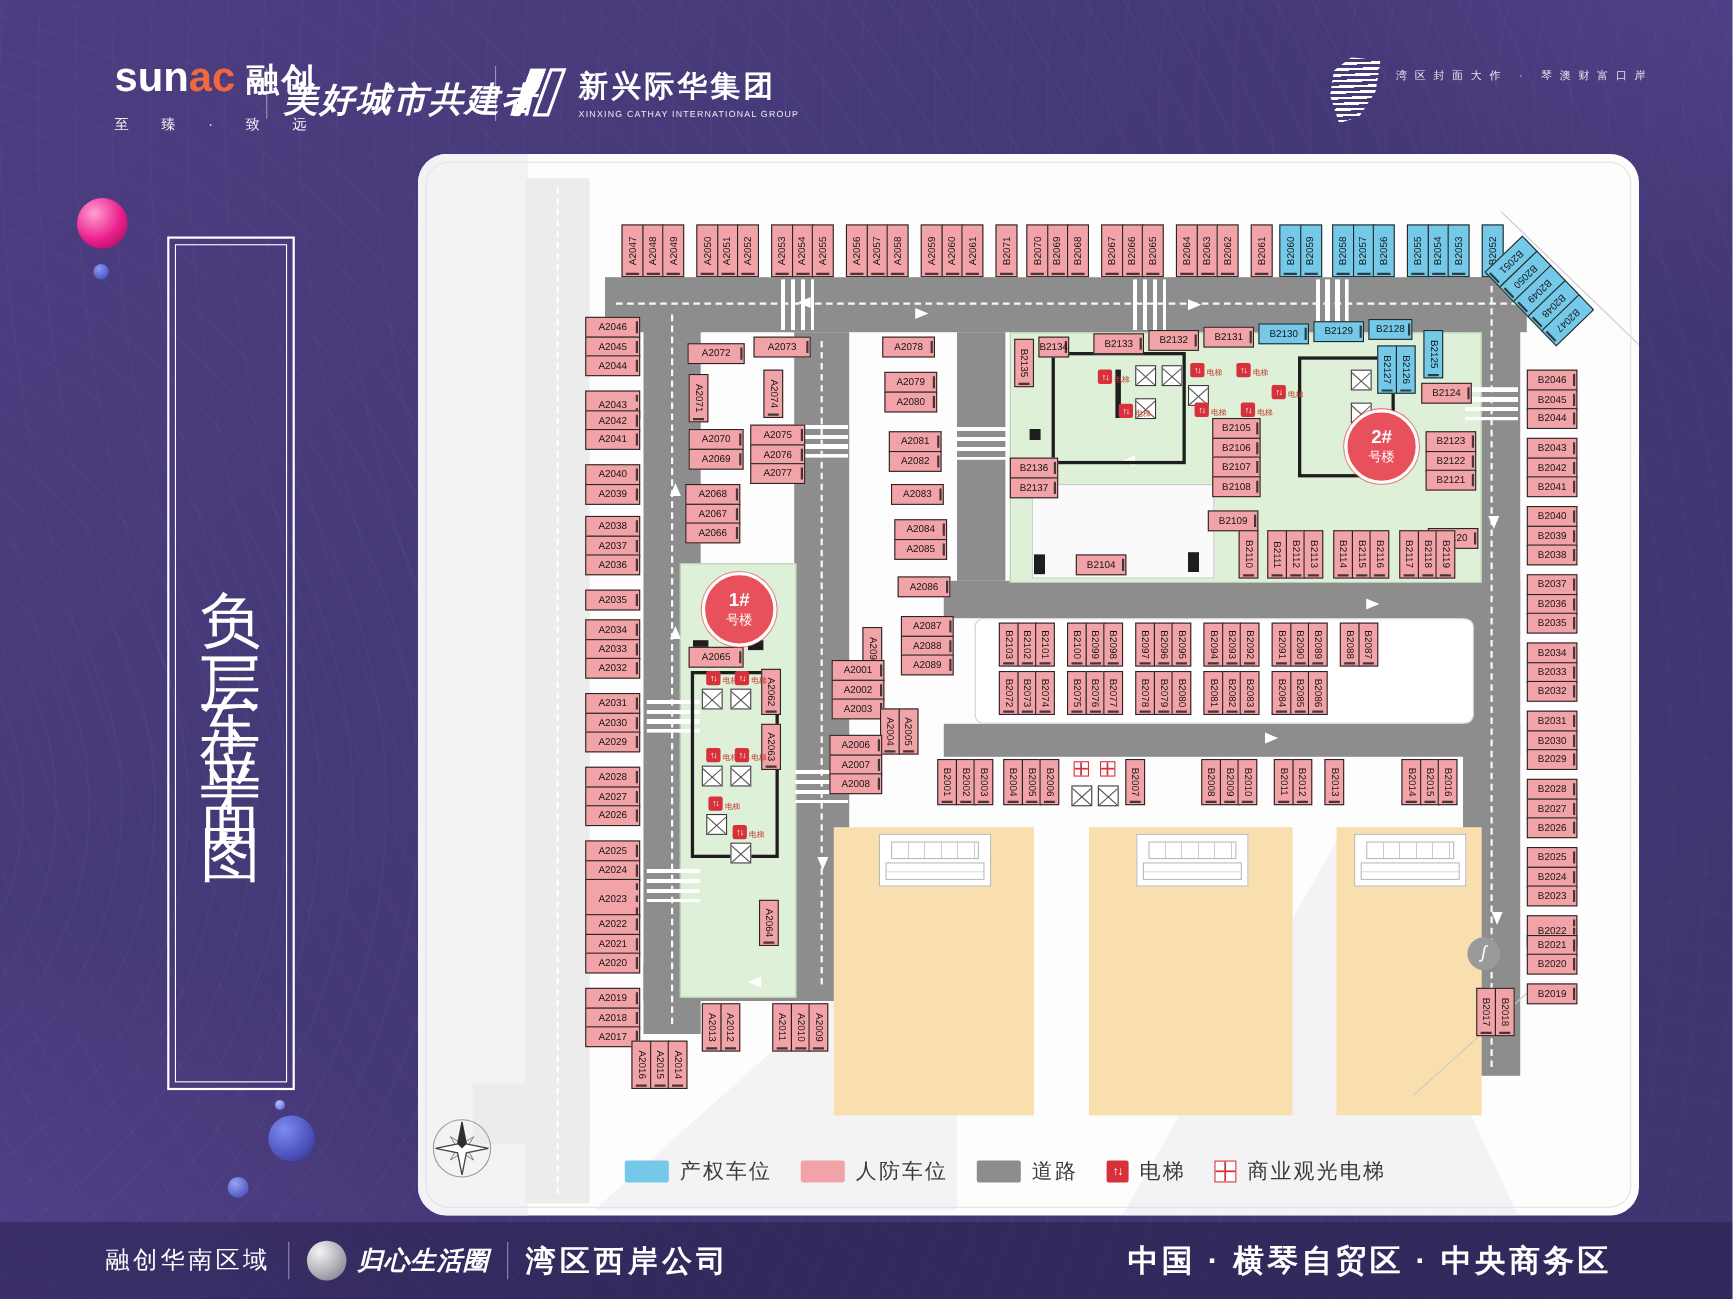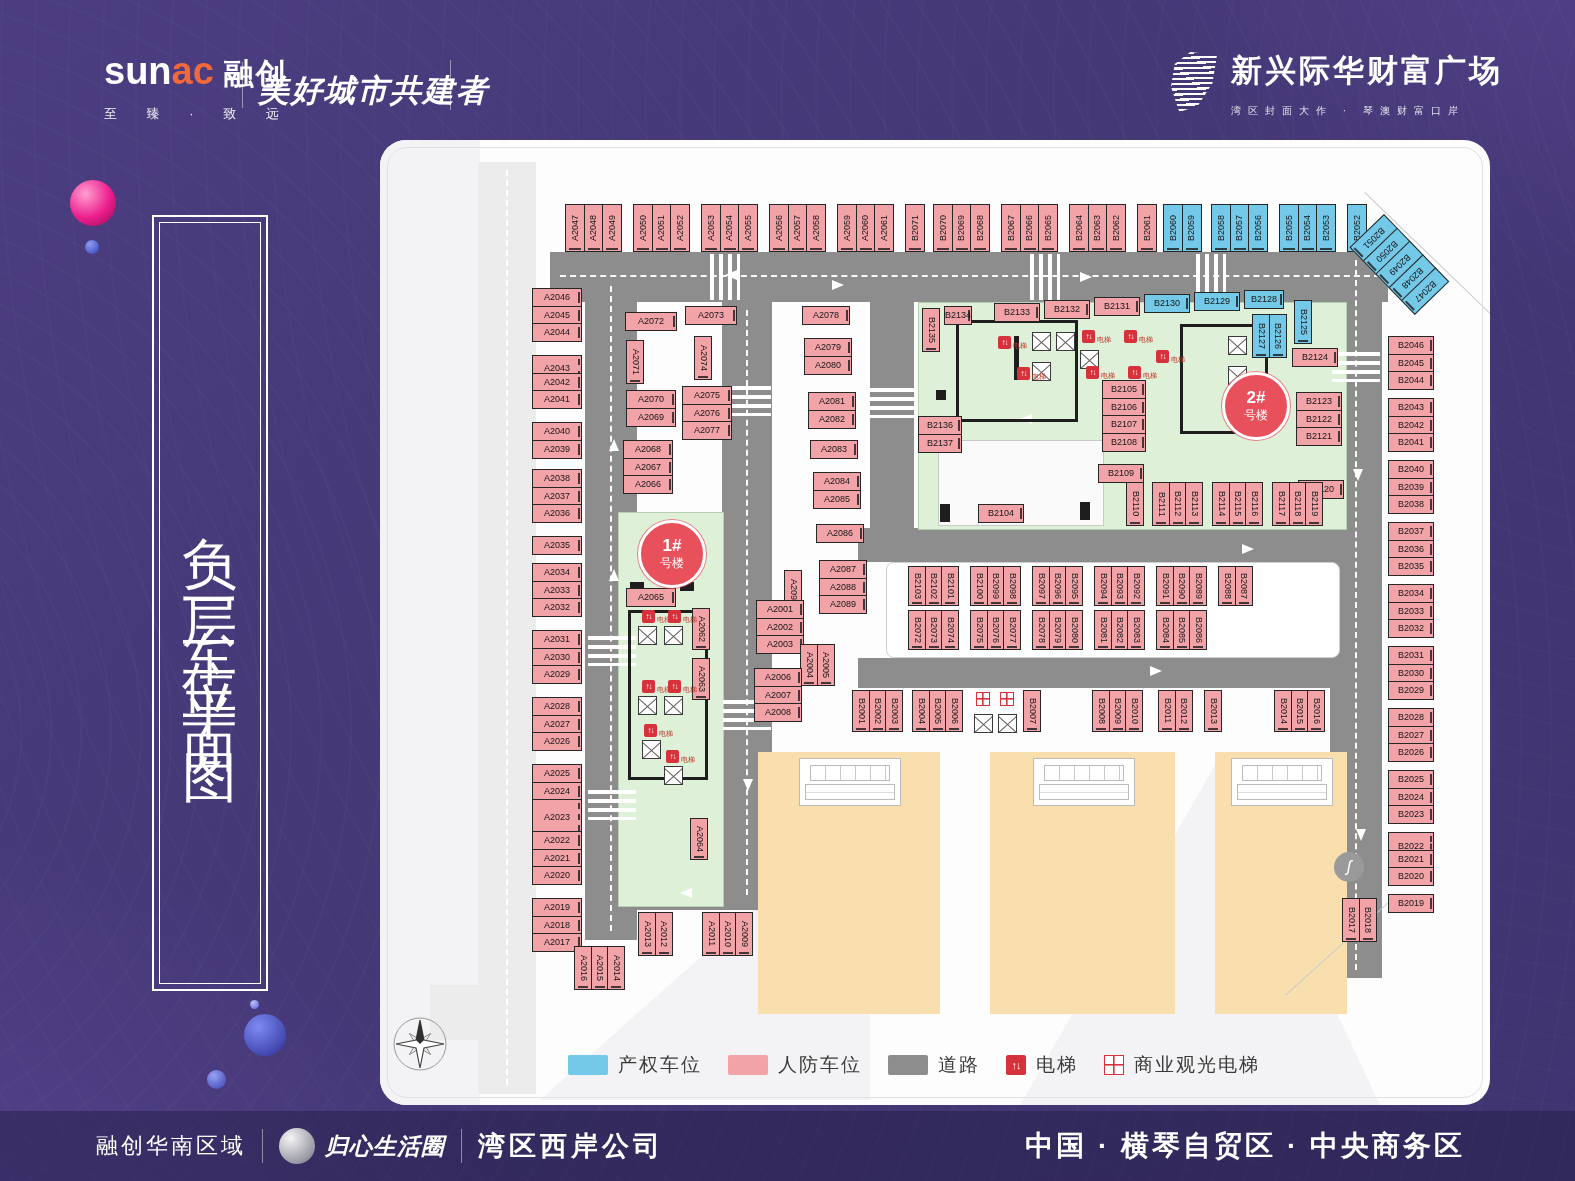--- a/index.html
+++ b/index.html
@@ -144,24 +144,33 @@
   <div class="sunac">
     <div class="row">
       <div class="en"><span>sun</span><span class="oc">ac</span></div>
       <div class="cn">融创</div>
     </div>
     <div class="tag">至 臻 · 致 远</div>
   </div>
   <div class="hdiv" style="left:242px;top:62px;height:46px;"></div>
   <div class="slogan">美好城市共建者</div>
   <div class="hdiv" style="left:450px;top:60px;height:50px;"></div>
+  <div class="grp">
+    <div class="xmark">
+        <i class="s1"></i>
+        <i class="s2"></i>
+      </div>
+    <div>
+      <div class="cn">新兴际华集团</div>
+      <div class="en">XINXING CATHAY INTERNATIONAL GROUP</div>
+    </div>
+  </div>
   <div class="proj">
     <div class="leaf"></div>
     <div>
-      <div class="cn">新兴际华财富广场</div>
       <div class="sub">湾区封面大作 · 琴澳财富口岸</div>
     </div>
   </div>
 </div>
 
 <div class="vtbox">
   <div class="in"></div>
   <div class="vtitle">
       <span>负二层车位平面图</span>
     </div>

